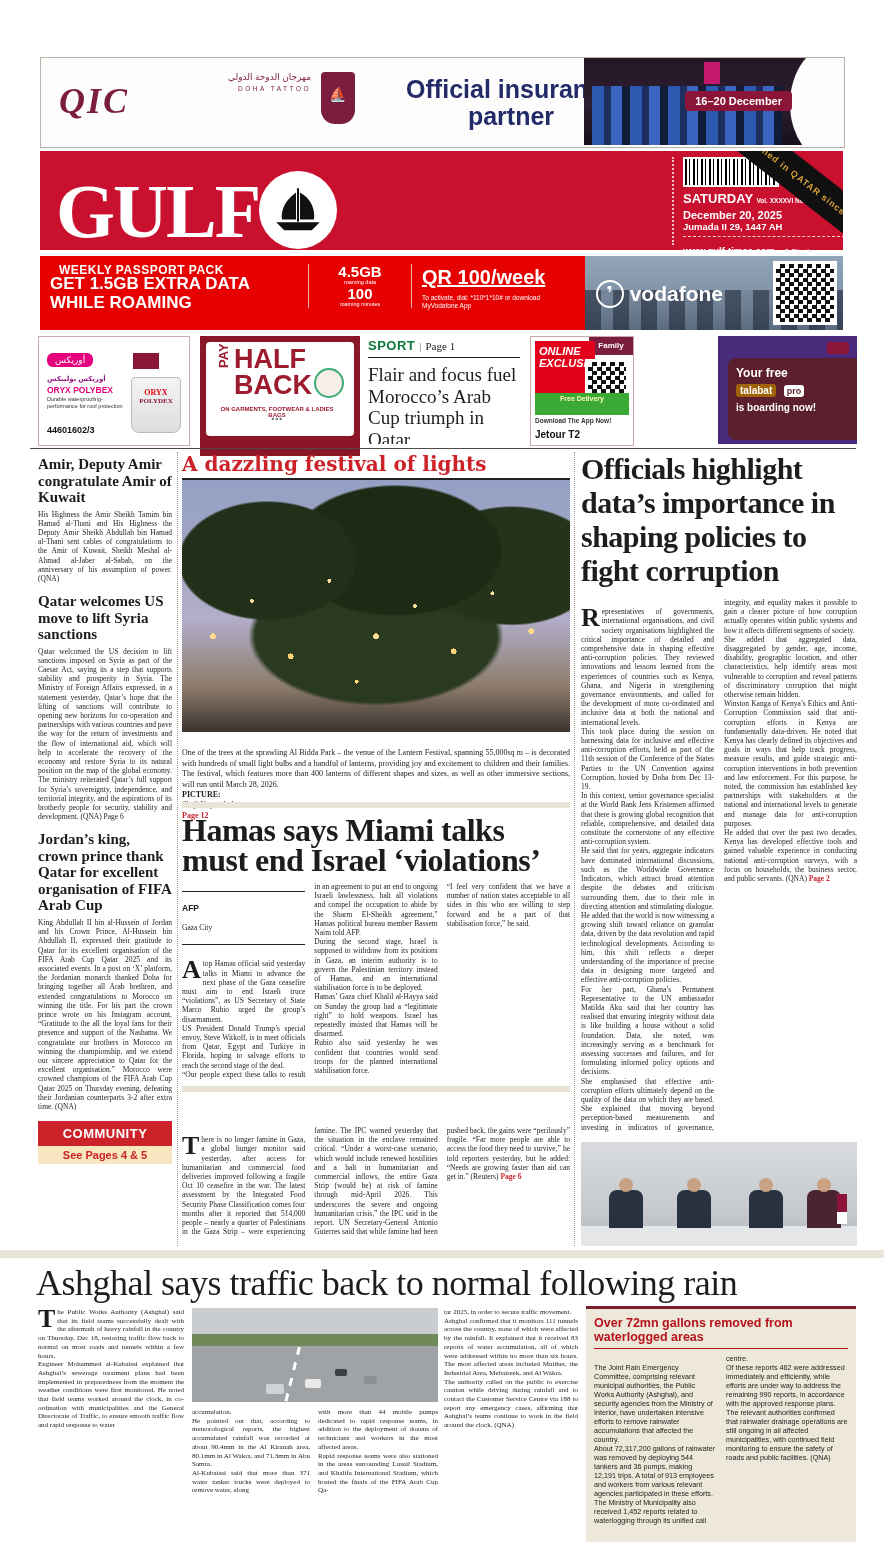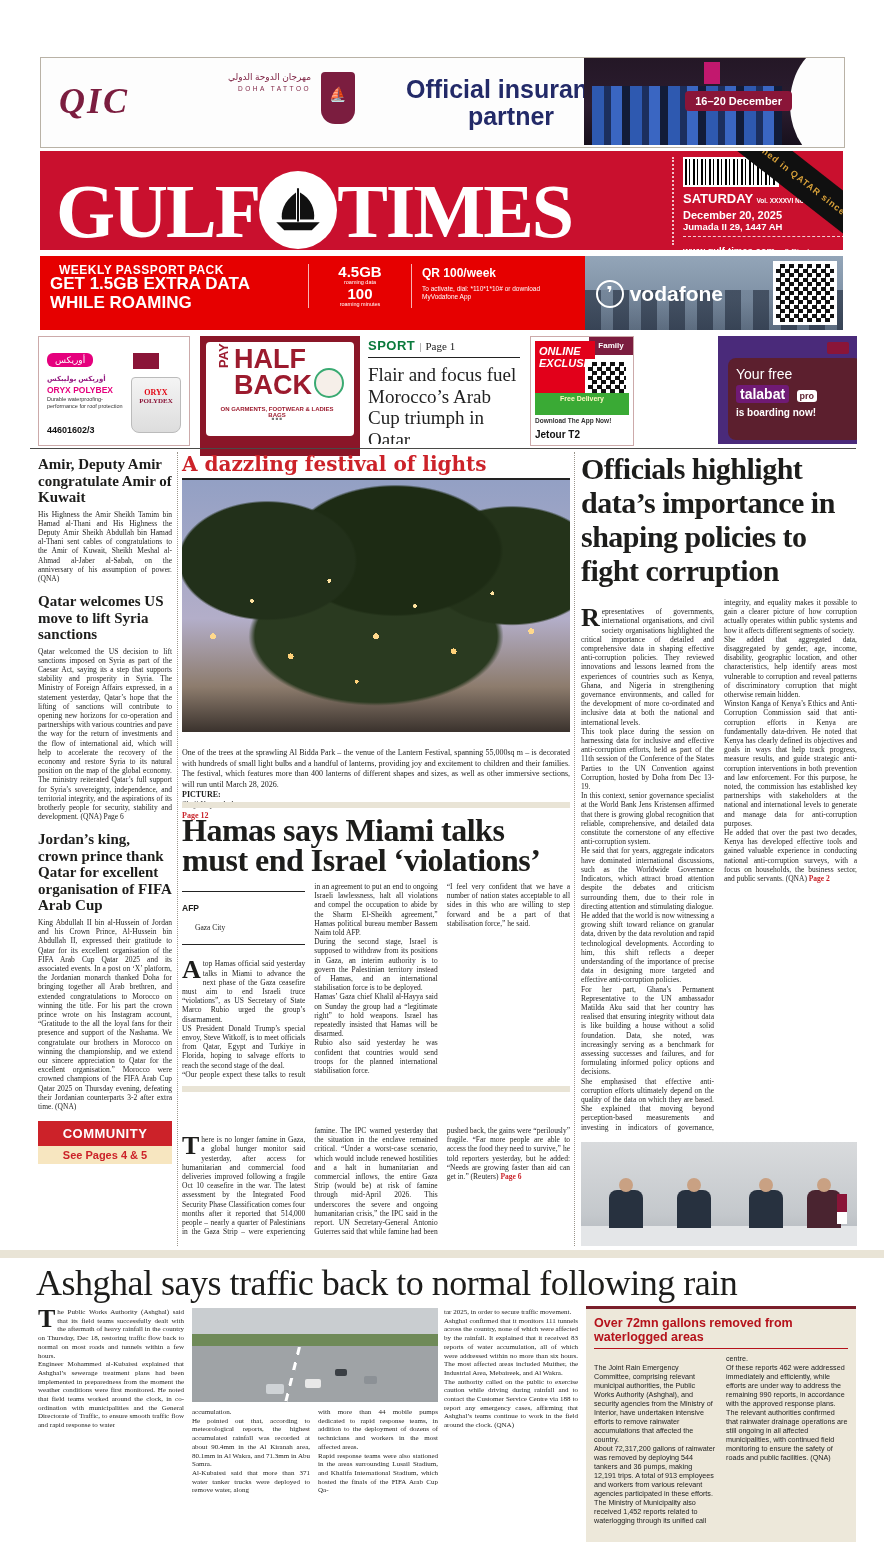--- a/index.html
+++ b/index.html
@@ -46,21 +46,21 @@
   .ribbon{right:-44px;top:12px;width:170px;height:34px;background:#101010;transform:rotate(38deg);color:#d8a13a;
           text-align:center;font-size:9px;font-weight:bold;line-height:34px;letter-spacing:1px;}
   
   .voda{left:40px;top:256px;width:803px;height:74px;background:#e60000;color:#fff;overflow:hidden;}
   .v-kicker{left:10px;top:7px;font-size:12px;font-weight:bold;letter-spacing:.5px;padding-left:9px;}
   .v-h1{left:10px;top:18px;font-size:17px;font-weight:900;line-height:19px;width:250px;}
   .v-stats{left:268px;top:8px;width:86px;border-left:1px solid rgba(255,255,255,.7);border-right:1px solid rgba(255,255,255,.7);padding:0 8px;text-align:center;}
   .v-big{font-size:15px;font-weight:900;line-height:15px;}
   .v-sub{font-size:5.5px;line-height:7px;}
   .v-price{left:382px;top:10px;width:160px;}
-  .v-qr{font-size:12px;font-weight:900;}
+  .v-qr{font-size:20px;font-weight:900;text-decoration:underline;}
   .v-act{font-size:6.5px;line-height:8px;margin-top:5px;width:150px;}
   .v-city{left:545px;top:0;width:258px;height:74px;background:linear-gradient(180deg,#93a5b8 0%,#7e90a4 60%,#5d6d80 100%);overflow:hidden;}
   .v-bldg{left:0;bottom:0;width:100%;height:40px;background:repeating-linear-gradient(90deg,rgba(35,45,62,.65) 0 16px,rgba(90,105,125,.3) 16px 28px);}
   .v-logo{right:120px;top:24px;display:flex;align-items:center;gap:6px;font-size:21px;font-weight:bold;}
   .v-mark{width:24px;height:24px;border:2px solid #fff;border-radius:50%;text-align:center;line-height:22px;font-size:18px;}
   .qr{background:#fff;padding:3px;}
   .qr i{display:block;width:100%;height:100%;background:repeating-conic-gradient(#111 0% 25%,#fff 25% 50%);background-size:9px 9px;}
   .v-qrbox{right:6px;top:5px;width:58px;height:58px;}
   
   .adbox{top:336px;height:108px;overflow:hidden;}
@@ -90,22 +90,22 @@
   .sport-h{font-size:19px;line-height:21.5px;color:#222;margin-top:6px;}
   .online{left:530px;width:102px;border:1px solid #caa;}
   .on-family{right:0;top:0;width:44px;height:18px;background:#7b1d3f;color:#fff;font-size:8px;line-height:18px;text-align:center;font-weight:bold;}
   .on-red{left:4px;top:4px;width:52px;height:46px;background:#e2001a;color:#fff;font-weight:900;font-size:11px;line-height:12px;padding:4px;font-style:italic;}
   .on-qr{right:4px;top:22px;width:38px;height:38px;}
   .on-green{left:4px;top:56px;width:94px;height:22px;background:#3aaa35;color:#fff9c0;font-size:7px;font-weight:bold;text-align:center;line-height:11px;}
   .on-dl{left:4px;top:80px;font-size:6.5px;color:#333;font-weight:bold;}
   .on-jetour{left:4px;top:92px;font-size:10px;color:#111;font-weight:bold;}
   .talabat{left:718px;width:139px;background:#4a2a7a;}
   .tb-card{left:10px;top:22px;width:118px;height:66px;background:#5c1f2e;border-radius:8px;color:#fff;padding:8px;}
-  .tb-l1{font-size:14px;font-weight:normal;}
-  .tb-brand{display:inline-block;background:#701a75;color:#fff;font-size:14px;font-weight:900;border-radius:3px;padding:1px 4px;margin-top:3px;}
+  .tb-l1{font-size:12px;font-weight:bold;}
+  .tb-brand{display:inline-block;background:#a16207;color:#fff;font-size:10px;font-weight:900;border-radius:3px;padding:1px 4px;margin-top:3px;}
   .tb-pro{display:inline-block;background:#fff;color:#5c1f2e;font-size:9px;font-weight:900;border-radius:3px;padding:1px 3px;margin-left:3px;}
   .tb-l3{font-size:10px;font-weight:bold;margin-top:4px;}
   .tb-qa{right:8px;top:6px;width:22px;height:12px;background:#8a1538;border-radius:2px;}
   .adsrule{left:30px;top:448px;width:826px;border-top:1px solid #4a4a48;}
   
   .leftcol{left:38px;top:456px;width:134px;height:792px;overflow:hidden;}
   .lc-title{font-size:15px;line-height:16.5px;font-weight:bold;margin:10px 0 4px 0;}
   .lc-title:first-child{margin-top:0;}
   .community{background:#cc2229;color:#fff;text-align:center;font-weight:900;font-size:13px;letter-spacing:.5px;padding:5px 0;margin-top:10px;font-family:"Liberation Sans",sans-serif;}
   .community-pg{background:#f7e6c0;color:#cc2229;text-align:center;font-weight:900;font-size:11px;padding:3px 0;font-family:"Liberation Sans",sans-serif;}
@@ -127,21 +127,21 @@
        radial-gradient(ellipse 180px 110px at 55% 28%,#1d2b14 58%,transparent 60%),
        radial-gradient(ellipse 150px 100px at 85% 34%,#24331a 58%,transparent 60%),
        radial-gradient(ellipse 220px 120px at 50% 62%,#2a3a20 55%,transparent 58%),
        linear-gradient(180deg,#93a0c4 0%,#b3aec9 55%,#8d7c6d 82%,#3a322d 100%);}
   .fest-cap{left:182px;top:738px;width:388px;font-size:8px;line-height:10.4px;}
   .strip1{left:182px;top:802px;width:388px;height:6px;}
   .hamas-head{left:182px;top:815px;width:388px;font-size:32px;line-height:30px;font-weight:bold;letter-spacing:-.5px;}
   .hamas-body{left:182px;top:882px;width:388px;height:198px;}
   .byline{border-top:1.5px solid #222;border-bottom:1px solid #222;padding:3px 0;margin-bottom:5px;}
   .byline .ag{font-size:8.5px;font-weight:900;font-family:"Liberation Sans",sans-serif;}
-  .byline .city{font-size:7.5px;margin-left:13px;}
+  .byline .city{font-size:7.5px;}
   .strip2{left:182px;top:1086px;width:388px;height:6px;}
   .gaza-head{left:182px;top:1096px;width:388px;font-size:21.5px;font-weight:bold;letter-spacing:-.3px;}
   .gaza-body{left:182px;top:1126px;width:388px;height:118px;}
   
   .corr-head{left:581px;top:452px;width:276px;font-size:30px;line-height:34px;font-weight:bold;letter-spacing:-.5px;}
   .corr-body{left:581px;top:598px;width:276px;height:540px;}
   .corr-photo{left:581px;top:1142px;width:276px;height:104px;background:linear-gradient(180deg,#d9dbdd 0%,#c4c8cc 70%,#aeb4ba 100%);overflow:hidden;}
   .panelist{position:absolute;bottom:18px;width:34px;height:38px;background:#27313f;border-radius:8px 8px 0 0;}
   .panelist:before{content:"";position:absolute;left:10px;top:-12px;width:14px;height:14px;border-radius:50%;background:#c9a183;}
   .ptable{position:absolute;bottom:0;width:100%;height:20px;background:#e4e6e8;}
@@ -186,21 +186,20 @@
     <div class="abs gt">
       <span>GULF</span>
       <span class="dhow">
         <svg width="58" height="58" viewBox="0 0 40 40">
           <rect x="19.3" y="5" width="1.4" height="23" fill="#111"></rect>
           <path d="M18.6 8 C10 14 8 22 9 26.5 L18.6 26.5 Z" fill="#111"></path>
           <path d="M21.4 8 C29 12 32 20 31 26.5 L21.4 26.5 Z" fill="#111"></path>
           <path d="M5 28.5 L35 28.5 L29.5 34 L10.5 34 Z" fill="#111"></path>
         </svg>
       </span>
-      <span>TIMES</span>
     </div>
     <div class="abs mastright sans">
       <div class="barcode">
           <i></i>
         </div>
       <div class="mr-day"><span>SATURDAY</span> <span class="mr-vol">Vol. XXXXVI No. 13595</span></div>
       <div class="mr-date">December 20, 2025</div>
       <div class="mr-hijri">Jumada II 29, 1447 AH</div>
       <div class="mr-hr"></div>
       <div>

